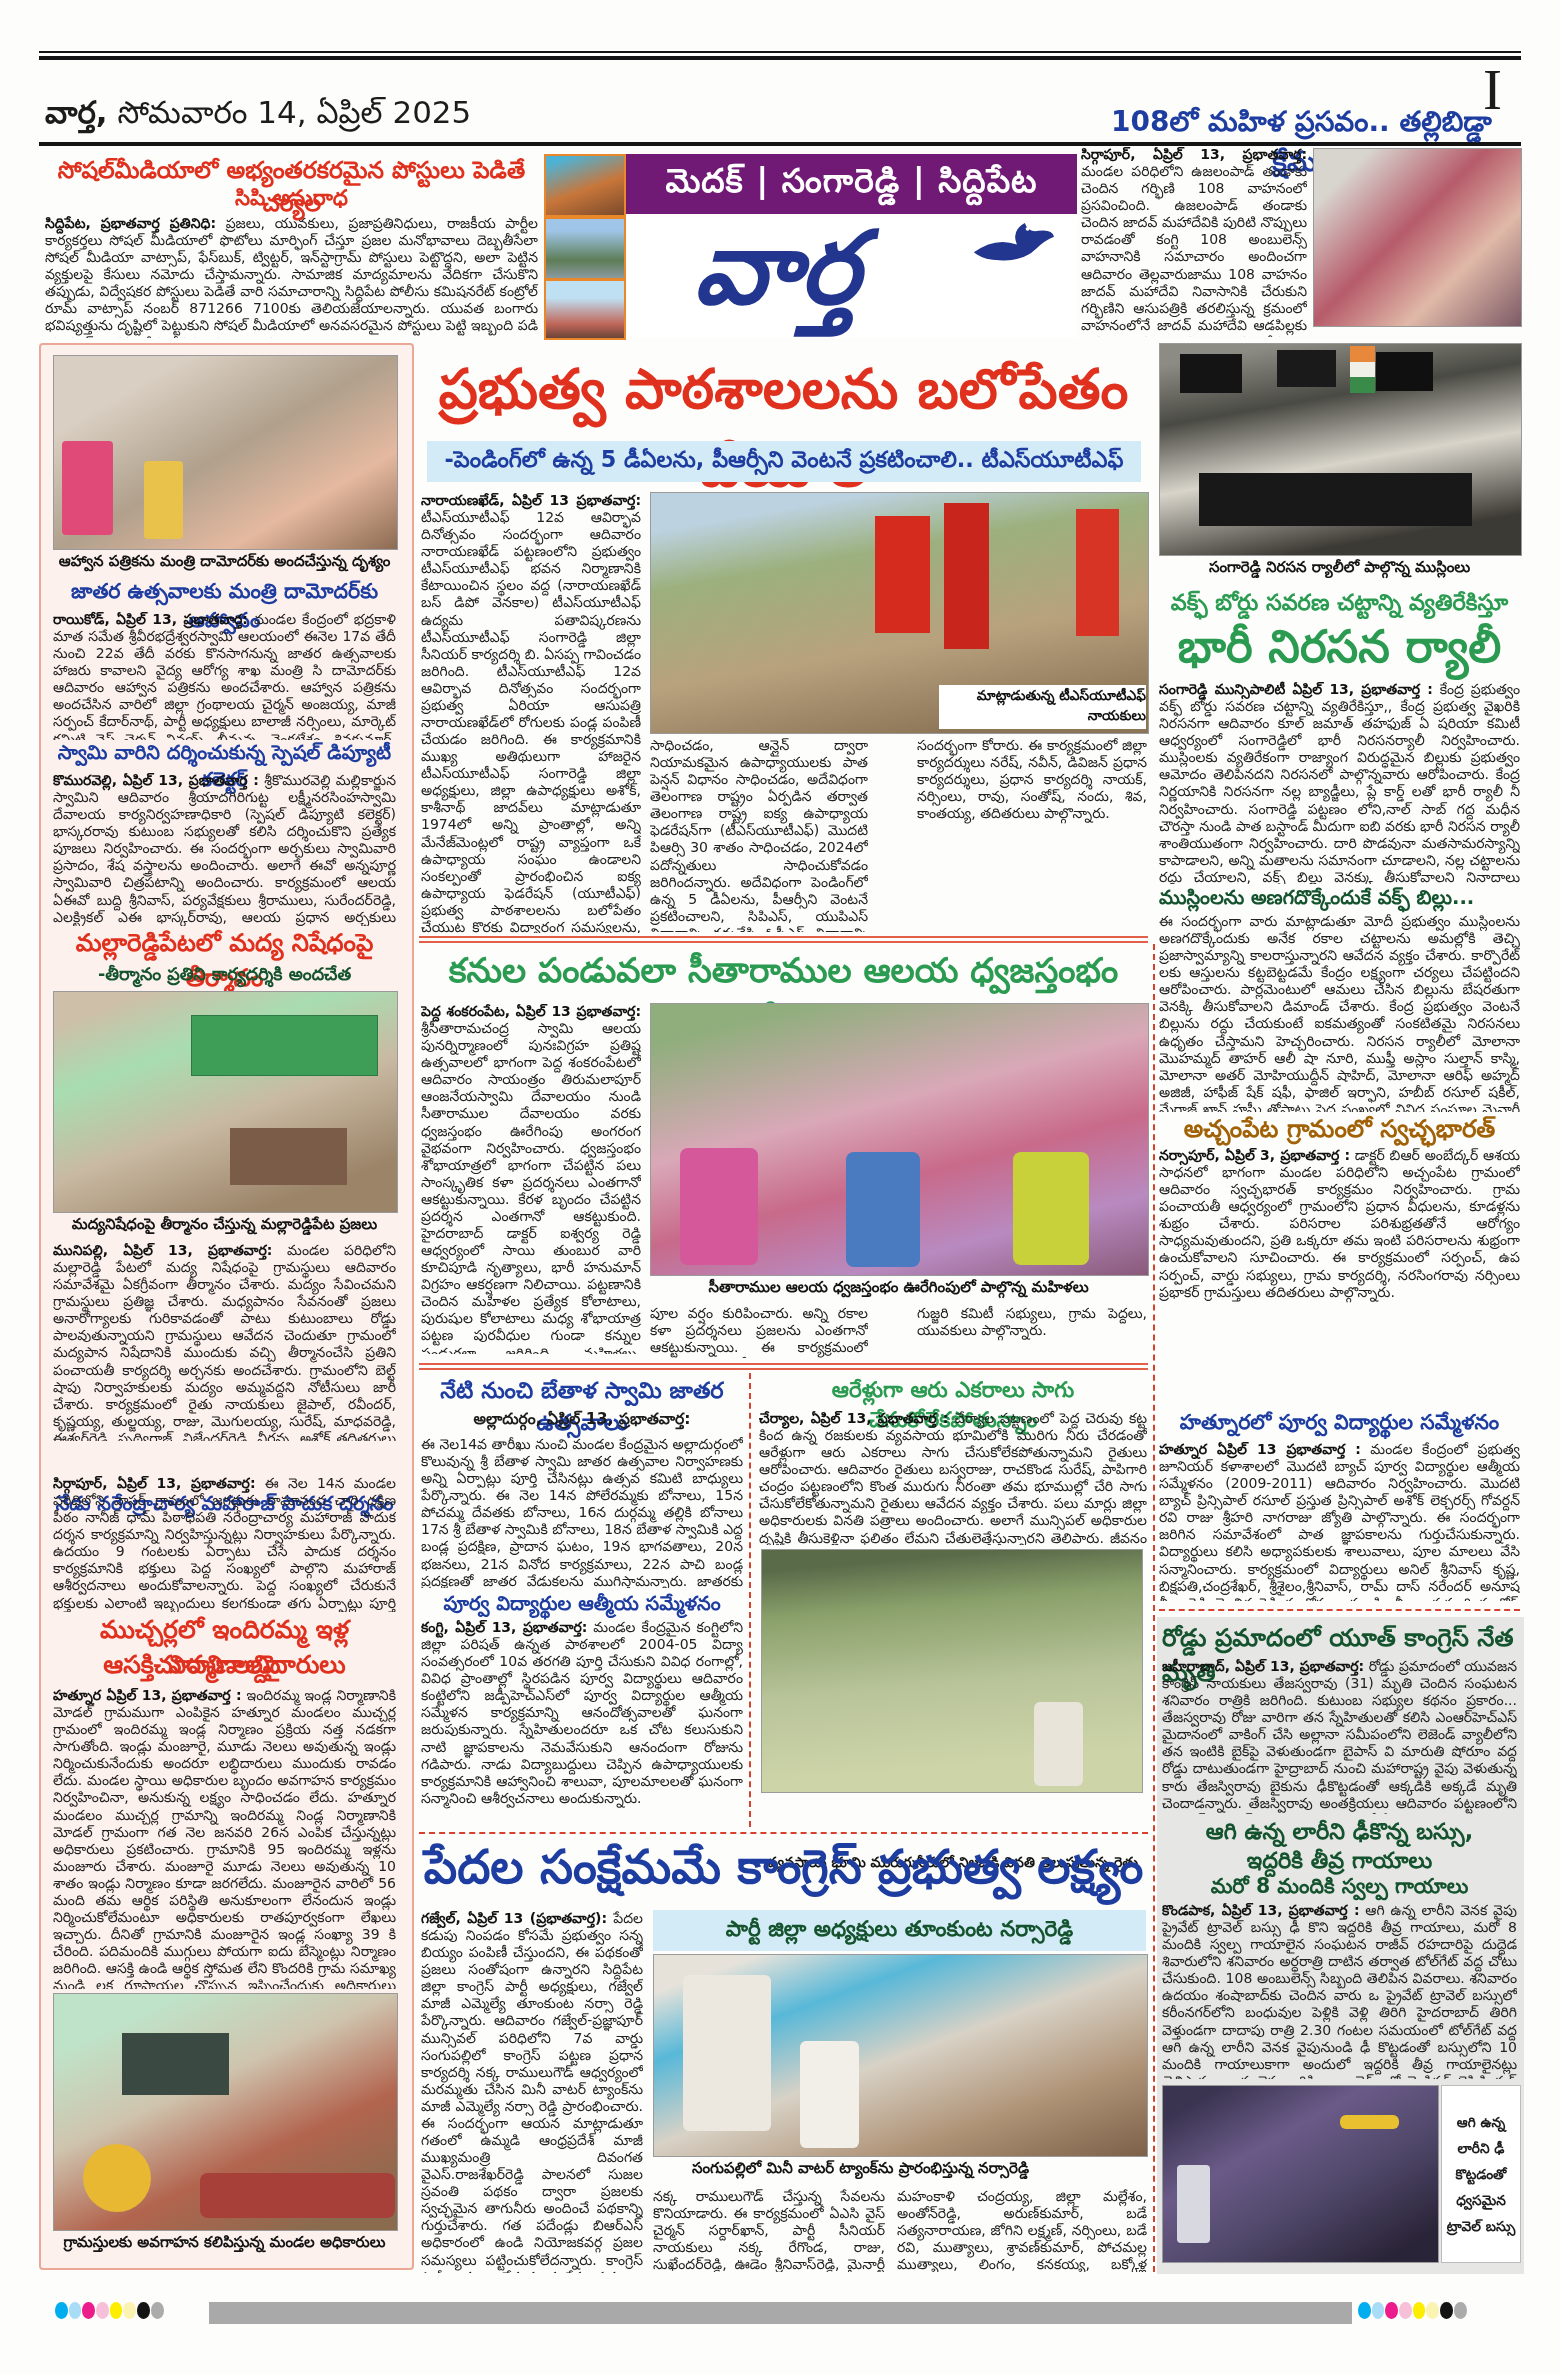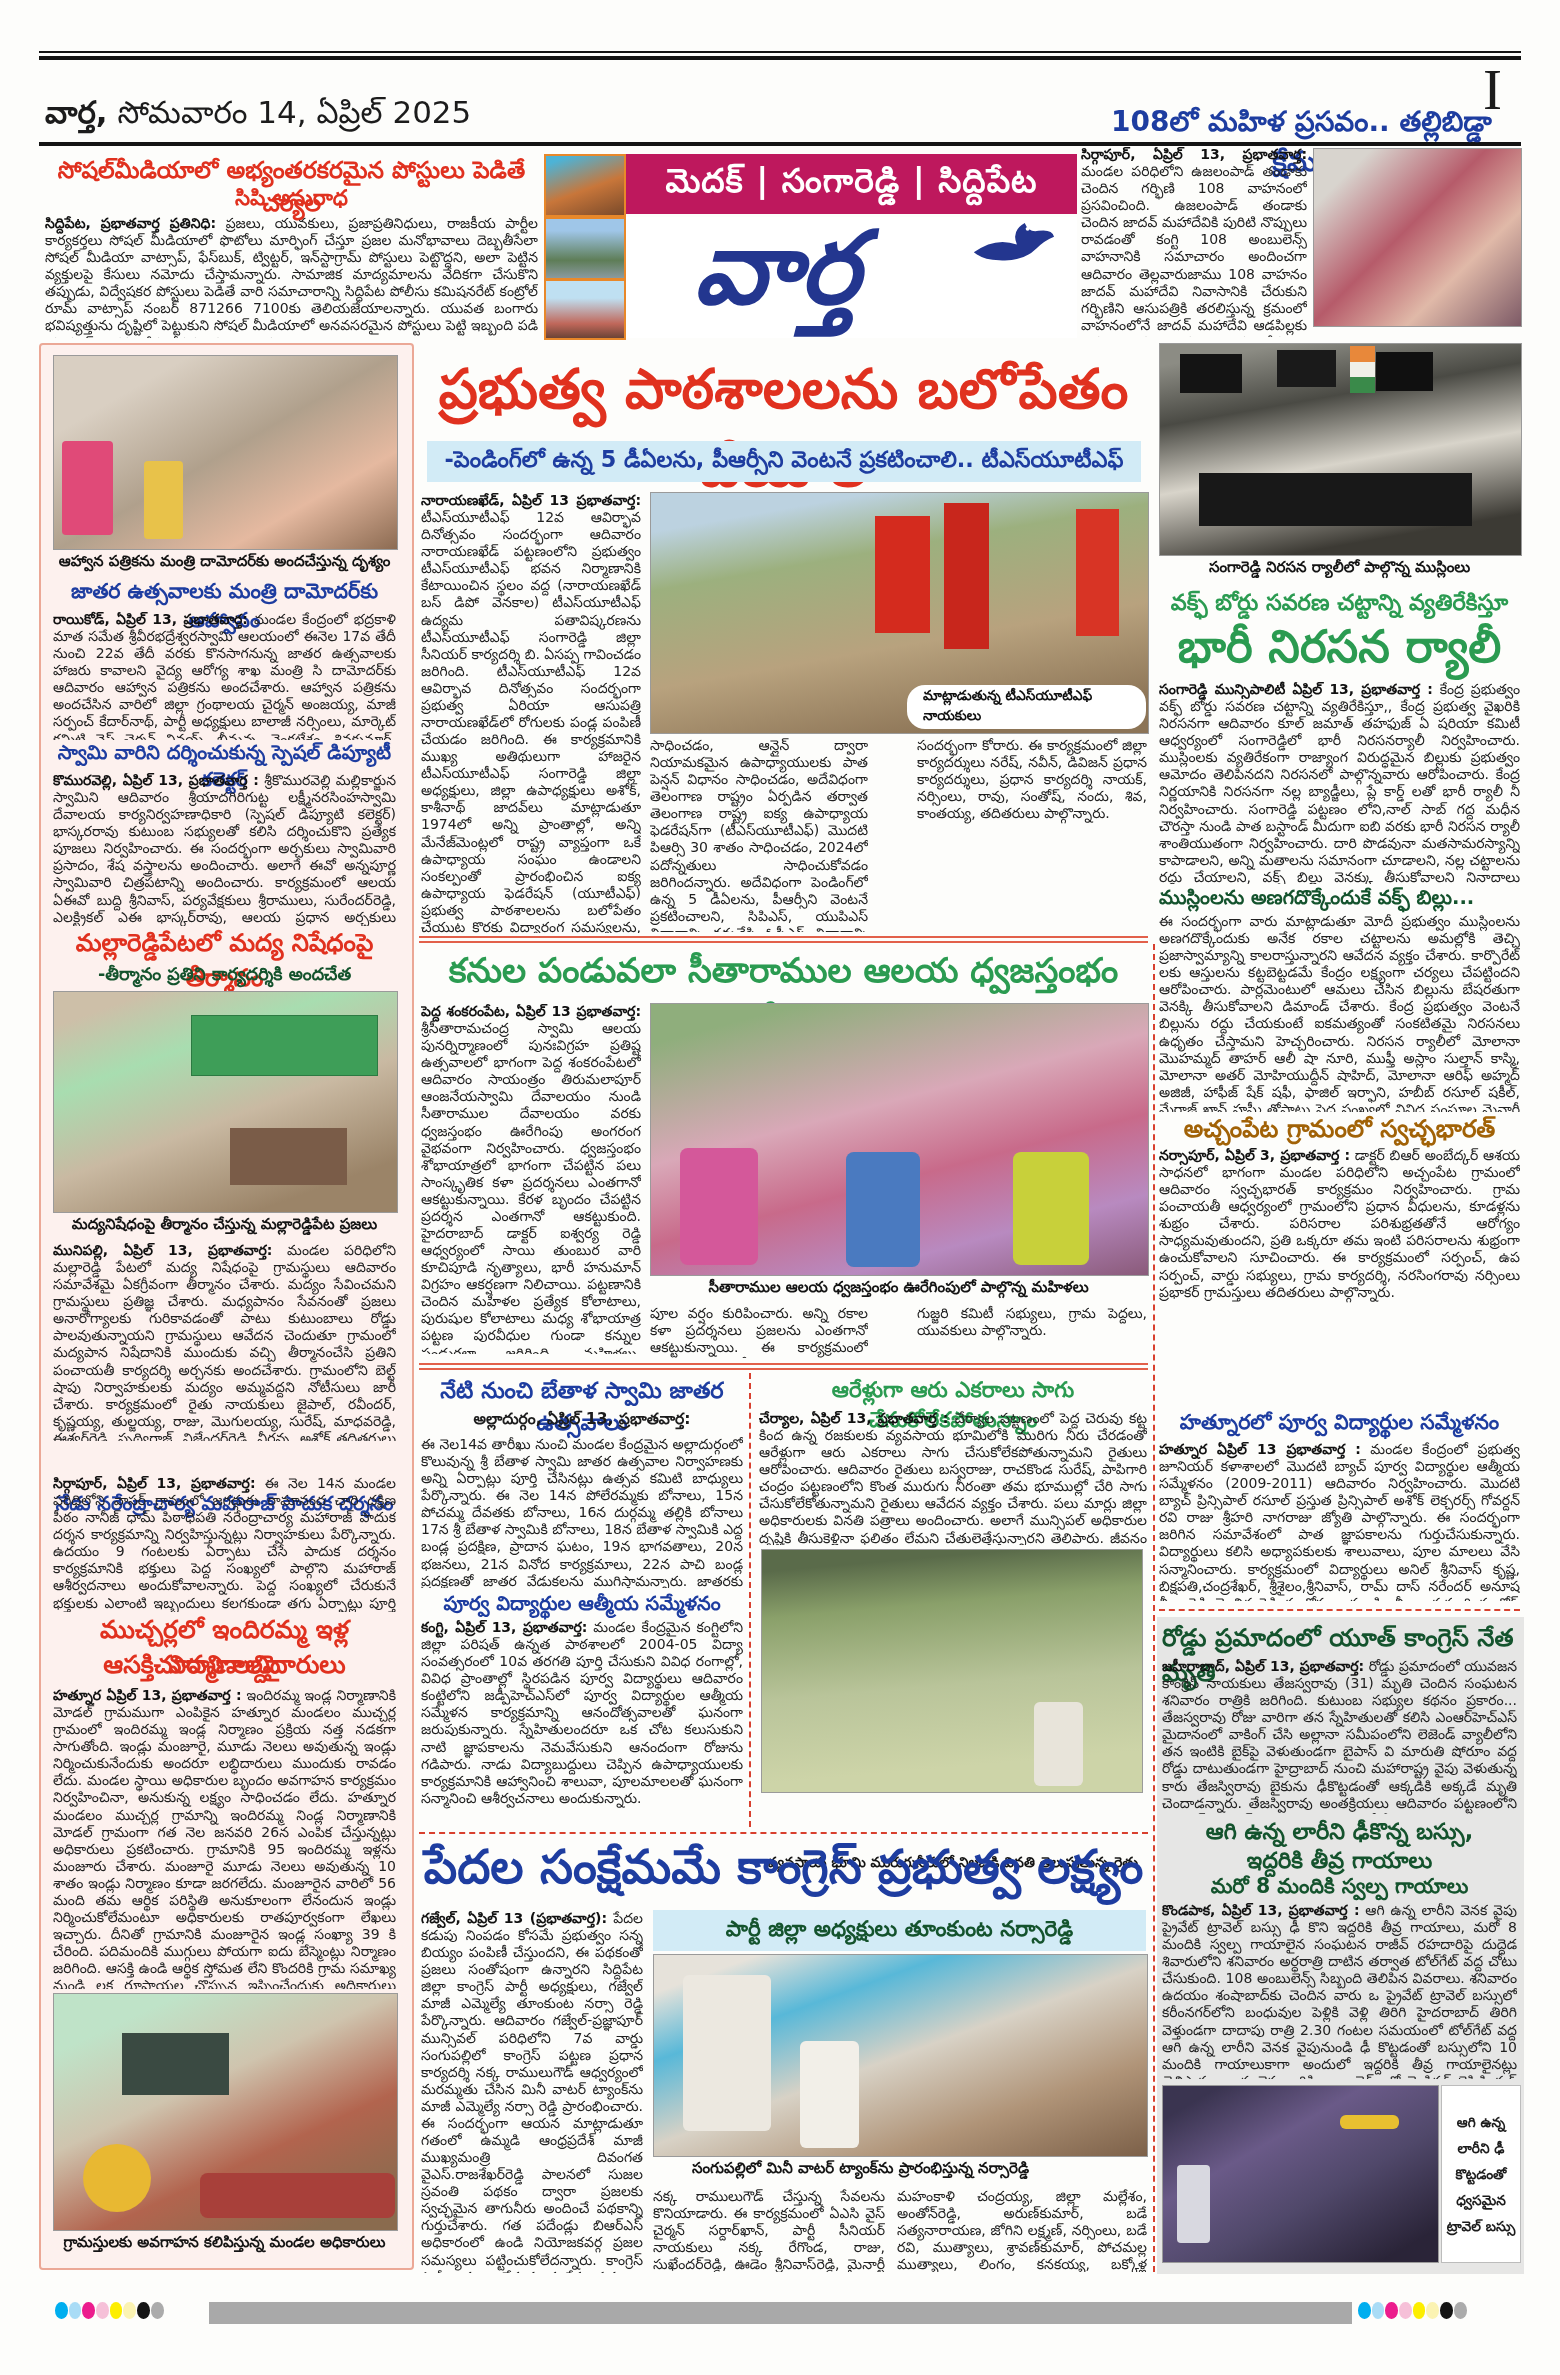--- a/index.html
+++ b/index.html
@@ -19,39 +19,39 @@
   .caption{font-size:15px;font-weight:bold;color:#141414;text-align:center;overflow:hidden;}
   .photo{border:1px solid #9a9a9a;overflow:hidden;position:absolute;}
   .pinkbox{border:2.9px solid #eba896;background:#fdf1ee;border-radius:3.9px;}
   .band-blue{background:#d2ebf6;}
   .red-double{border-top:2px solid #e2604a;border-bottom:2px solid #e2604a;height:2.9px;}
   .dash-h{border-top:2.9px dashed #d8402e;}
   .dash-v{border-left:2.9px dashed #d8402e;}
   .graybox{background:#e6e6e5;}
   .dot{width:12.7px;height:16.6px;border-radius:50%;display:inline-block;margin-right:1px;}
   .ovl-cap{position:absolute;background:#ffffff;font-size:13.7px;font-weight:bold;color:#101010;
-           padding:2px 16px;text-align:left;border-radius:18px;}
+           padding:2px 0;text-align:right;}
 </style>
 </head>
 <body>
 
 <div id="page">
 
   <div class="abs rule" style="left:39px;top:51px;width:1482px;height:2px;"></div>
   <div class="abs rule" style="left:39px;top:56px;width:1482px;height:3.9px;"></div>
   <div class="abs" style="left:45px;top:94px;width:878px;height:43px;font-size:31px;">
     <span class="bold">వార్త,</span><span> సోమవారం 14, ఏప్రిల్ 2025</span>
   </div>
   <div class="abs" style="left:1463px;top:57px;width:59px;height:78px;font-family:'Liberation Serif',serif;font-size:57px;text-align:center;">I</div>
   <div class="abs rule" style="left:39px;top:142px;width:1482px;height:3.9px;"></div>
 
   <div class="abs photo" style="left:544px;top:154px;width:78px;height:59px;background:linear-gradient(160deg,#4db3d6 10%,#c8763a 55%,#7a4a2a);border:2px solid #e8882a;"></div>
   <div class="abs photo" style="left:544px;top:217px;width:78px;height:59px;background:linear-gradient(180deg,#9fc6e8 20%,#5e7d57 70%,#8a9aa0);border:2px solid #e8882a;"></div>
   <div class="abs photo" style="left:544px;top:279px;width:78px;height:57px;background:linear-gradient(180deg,#bfe0f2 30%,#c0675a 75%,#6b4436);border:2px solid #e8882a;"></div>
-  <div class="abs" style="left:626px;top:154px;width:451px;height:60px;background:#be185d;display:flex;align-items:center;justify-content:center;">
+  <div class="abs" style="left:626px;top:154px;width:451px;height:60px;background:#701a75;display:flex;align-items:center;justify-content:center;">
     <span style="color:#ffffff;font-weight:bold;font-size:33px;letter-spacing:1px;">మెదక్ | సంగారెడ్డి | సిద్దిపేట</span>
   </div>
   <div class="abs" style="left:626px;top:217px;width:451px;height:121px;background:#ffffff;overflow:hidden;">
     <span style="position:absolute;left:68px;top:-7.8px;font-size:101px;font-weight:bold;color:#23368f;font-style:italic;">వార్త</span>
     <svg width="90" height="53" viewBox="0 0 92 54" style="position:absolute;right:21.5px;top:2px;">
       <path d="M8 34 Q30 18 52 26 Q46 12 60 4 Q64 14 74 12 Q88 10 90 18 Q80 22 72 30 Q58 44 34 42 Q18 42 8 34 Z" fill="#23368f"></path>
       <circle cx="63" cy="10" r="2" fill="#ffffff"></circle>
     </svg>
   </div>
 

